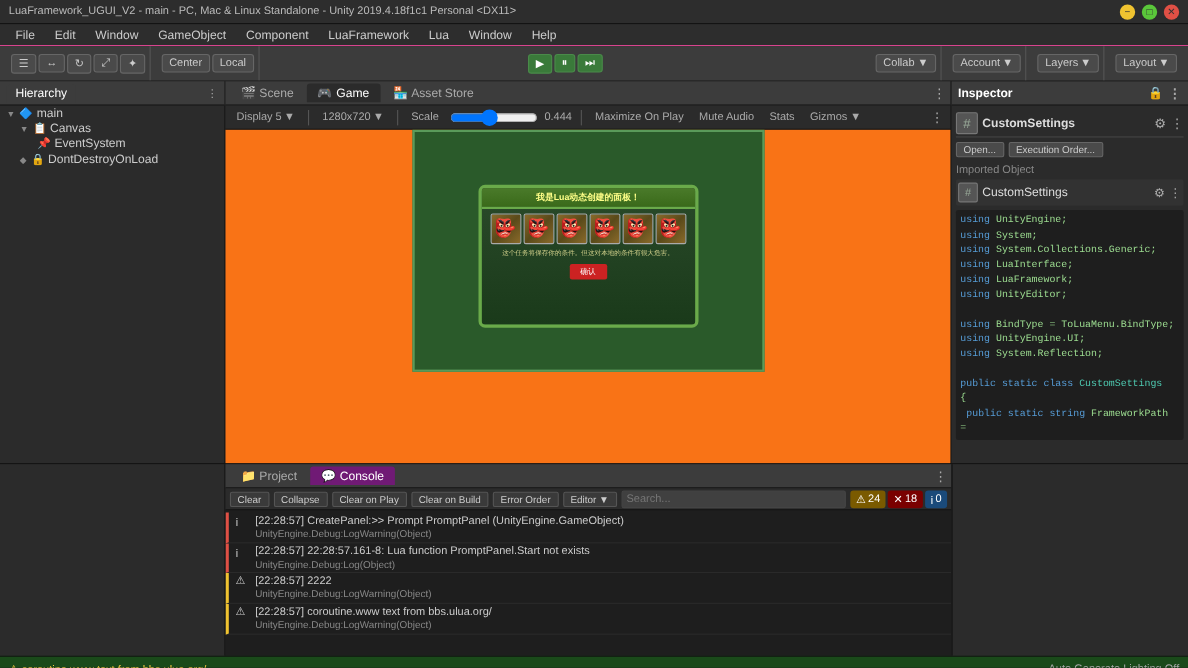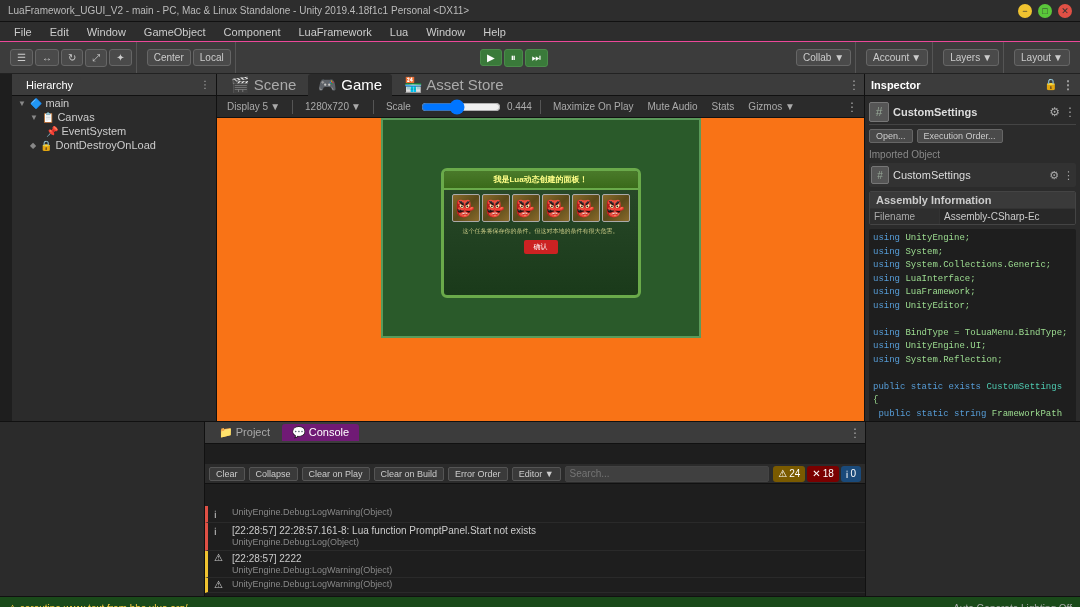--- a/index.html
+++ b/index.html
@@ -79,21 +79,20 @@
       cursor: pointer;
       display: flex; align-items: center; gap: 2px;
     }
     .play-btn { background: #3a7a3a; color: #fff; border-color: #4a8a4a; }
     .collab-btn { background: #4a4a4a; color: #ccc; border-color: #666; }
 
     
     #main-area {
       display: flex;
       height: calc(607px - 22px - 20px - 32px - 34px - 24px);
-      padding-left: 12px;
       
     }
 
     
     #hierarchy-panel {
       width: 205px;
       background: #2b2b2b;
       border-right: 1px solid #111;
       display: flex;
       flex-direction: column;
@@ -152,21 +151,21 @@
       height: 22px;
       background: #3c3c3c;
       display: flex;
       align-items: center;
       padding: 0 4px;
       gap: 2px;
       border-bottom: 1px solid #111;
     }
     .view-tab {
       padding: 2px 10px;
-      font-size: 15px;
+      font-size: 11px;
       color: #aaa;
       cursor: pointer;
       border-radius: 3px 3px 0 0;
     }
     .view-tab.active {
       background: #2b2b2b;
       color: #fff;
     }
     #game-toolbar {
       height: 22px;
@@ -406,21 +405,20 @@
       background: #2b2b2b;
       border-right: 1px solid #111;
       display: flex;
       flex-direction: column;
     }
     #bottom-center {
       flex: 1;
       background: #1e1e1e;
       display: flex;
       flex-direction: column;
-      gap: 20px;
     }
     #bottom-right {
       width: 215px;
       background: #2b2b2b;
       border-left: 1px solid #111;
     }
     .bottom-tabs {
       height: 22px;
       background: #3c3c3c;
       display: flex;
@@ -710,41 +708,34 @@
       </div>
 
       <div class="imported-label">Imported Object</div>
       <div class="cs-icon-row">
         <div class="cs-icon">#</div>
         <span class="cs-name">CustomSettings</span>
         <span style="cursor:pointer;color:#aaa;">⚙</span>
         <span style="cursor:pointer;color:#aaa;">⋮</span>
       </div>
 
-      <div class="assembly-section">
-        <div class="assembly-title">Assembly Information</div>
-        <div class="assembly-row">
-          <div class="assembly-col-label">Filename</div>
-          <div class="assembly-col-val">Assembly-CSharp-Ec</div>
-        </div>
-      </div>
 
       <div class="code-block">
         <div><span class="code-keyword">using</span> UnityEngine;</div>
         <div><span class="code-keyword">using</span> System;</div>
         <div><span class="code-keyword">using</span> System.Collections.Generic;</div>
         <div><span class="code-keyword">using</span> LuaInterface;</div>
         <div><span class="code-keyword">using</span> LuaFramework;</div>
         <div><span class="code-keyword">using</span> UnityEditor;</div>
         <div>&nbsp;</div>
         <div><span class="code-keyword">using</span> BindType = ToLuaMenu.BindType;</div>
         <div><span class="code-keyword">using</span> UnityEngine.UI;</div>
         <div><span class="code-keyword">using</span> System.Reflection;</div>
         <div>&nbsp;</div>
-        <div><span class="code-keyword">public static exists</span> <span class="code-type">CustomSettings</span></div>
+        <div><span class="code-keyword">public static class</span> <span class="code-type">CustomSettings</span></div>
         <div>{</div>
         <div> &nbsp;<span class="code-keyword">public static string</span> FrameworkPath =</div>
 
       </div>
 
     </div>
   </div>
 
 </div>
 
@@ -786,20 +777,21 @@
           <span>ℹ</span>
           <span>0</span>
         </div>
       </div>
     </div>
     <div id="console-log">
 
       <div class="log-item error">
         <span class="log-icon">ℹ</span>
         <div class="log-text">
+          <div>[22:28:57] CreatePanel:&gt;&gt; Prompt PromptPanel (UnityEngine.GameObject)</div>
           <div class="log-secondary">UnityEngine.Debug:LogWarning(Object)</div>
         </div>
       </div>
 
       <div class="log-item error">
         <span class="log-icon">ℹ</span>
         <div class="log-text">
           <div>[22:28:57] 22:28:57.161-8: Lua function PromptPanel.Start not exists</div>
           <div class="log-secondary">UnityEngine.Debug:Log(Object)</div>
         </div>
@@ -809,20 +801,21 @@
         <span class="log-icon">⚠</span>
         <div class="log-text">
           <div>[22:28:57] 2222</div>
           <div class="log-secondary">UnityEngine.Debug:LogWarning(Object)</div>
         </div>
       </div>
 
       <div class="log-item warn">
         <span class="log-icon">⚠</span>
         <div class="log-text">
+          <div>[22:28:57] coroutine.www text from bbs.ulua.org/</div>
           <div class="log-secondary">UnityEngine.Debug:LogWarning(Object)</div>
         </div>
       </div>
     </div>
   </div>
 
   <div id="bottom-right" style="width:215px;background:#2b2b2b;border-left:1px solid #111;">
   </div>
 </div>
 

